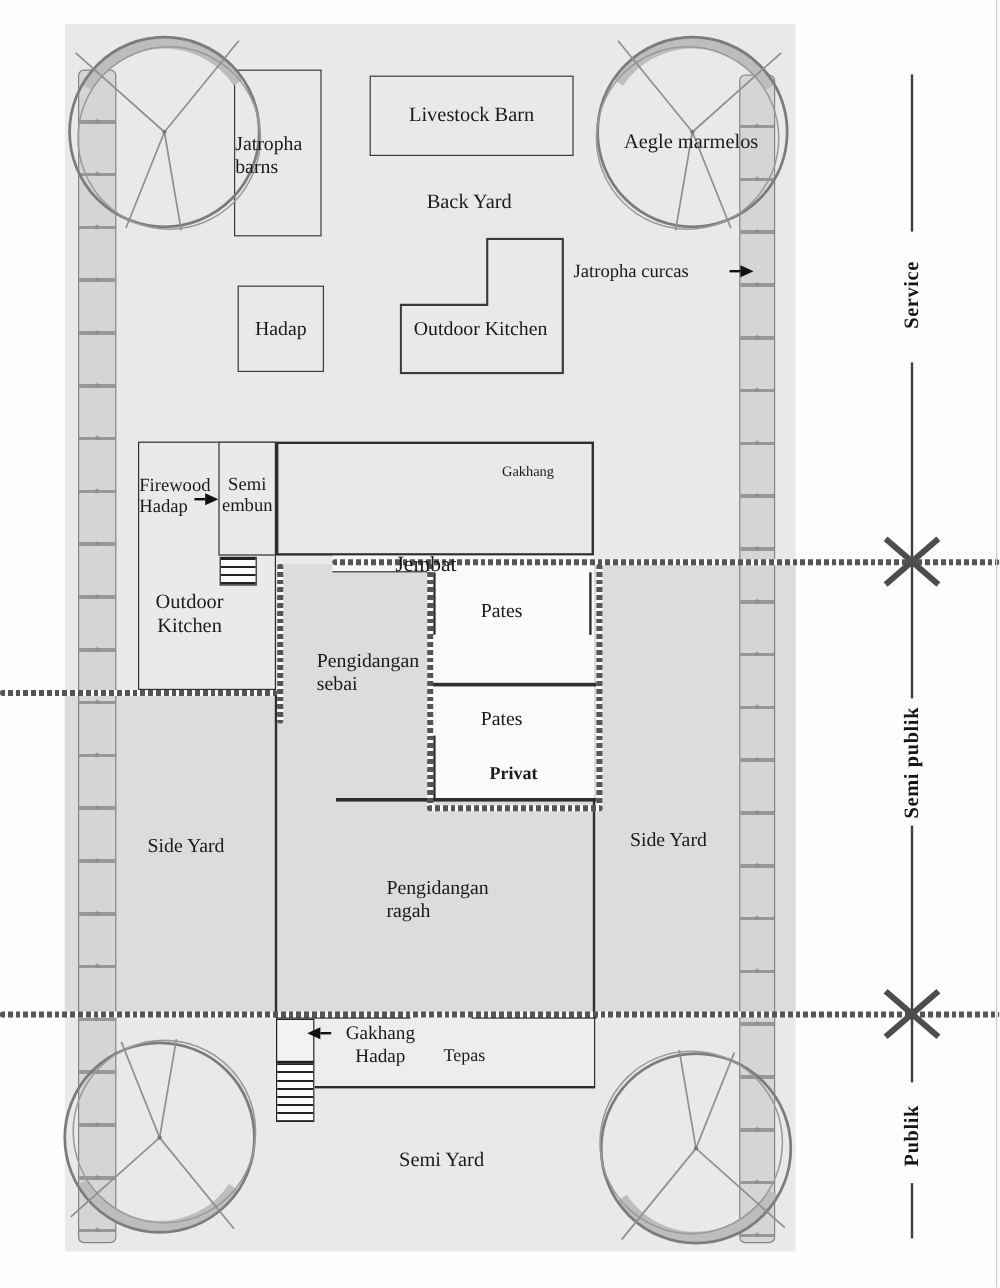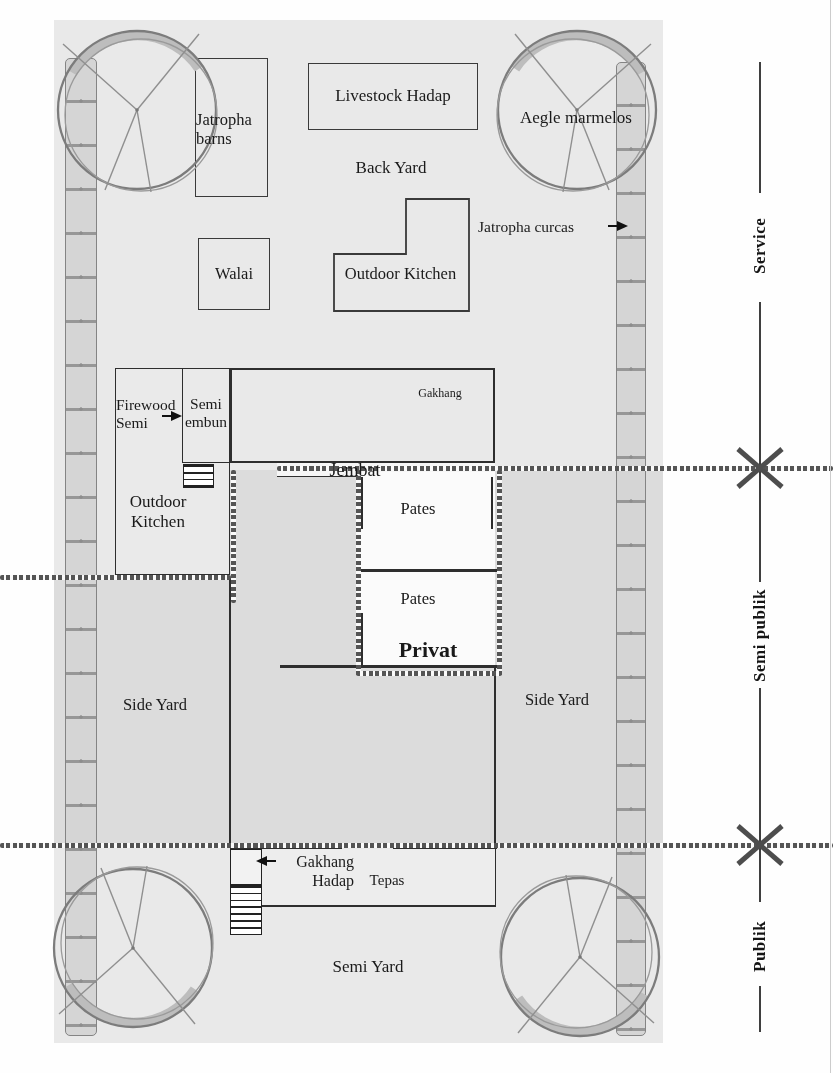--- a/index.html
+++ b/index.html
@@ -123,52 +123,54 @@
     <circle cx="88" cy="88" r="79" fill="none" stroke="#7c7c7c" stroke-width="2.3"></circle>
     <circle cx="92" cy="93" r="76" fill="none" stroke="#9a9a9a" stroke-width="1.3"></circle>
     <line x1="88" y1="88" x2="14" y2="22" stroke="#8f8f8f" stroke-width="1.4"></line>
     <line x1="88" y1="88" x2="150" y2="12" stroke="#8f8f8f" stroke-width="1.4"></line>
     <line x1="88" y1="88" x2="56" y2="168" stroke="#8f8f8f" stroke-width="1.4"></line>
     <line x1="88" y1="88" x2="102" y2="170" stroke="#8f8f8f" stroke-width="1.4"></line>
     <circle cx="88" cy="88" r="1.8" fill="#777"></circle>
   </svg>
 
   <div class="lbl" style="left:196px;top:110px;width:76px;font-size:16.5px;">Jatropha barns</div>
-  <div class="lbl center" style="left:308px;top:86px;width:170px;font-size:17px;">Livestock Hadap</div>
+  <div class="lbl center" style="left:308px;top:86px;width:170px;font-size:17px;">Livestock Barn</div>
   <div class="lbl center" style="left:330px;top:158px;width:122px;font-size:17px;">Back Yard</div>
-  <div class="lbl center italic" style="left:198px;top:264px;width:72px;font-size:16.5px;">Walai</div>
+  <div class="lbl center italic" style="left:198px;top:264px;width:72px;font-size:16.5px;">Hadap</div>
   <div class="lbl center" style="left:333px;top:264px;width:135px;font-size:16.5px;">Outdoor Kitchen</div>
   <div class="lbl center italic" style="left:495px;top:108px;width:162px;font-size:17px;">Aegle marmelos</div>
   <div class="lbl right italic" style="left:478px;top:218px;width:127px;font-size:15.5px;">Jatropha curcas</div>
   <div class="arrow" style="left:608px;top:221px;">
     <div class="stem"></div>
       <div class="head-r"></div>
   </div>
 
-  <div class="lbl" style="left:116px;top:396px;width:66px;font-size:15.5px;">Firewood Semi</div>
+  <div class="lbl" style="left:116px;top:396px;width:66px;font-size:15.5px;">Firewood Hadap</div>
   <div class="arrow" style="left:162px;top:411px;">
     <div class="stem"></div>
       <div class="head-r"></div>
   </div>
   <div class="lbl center italic" style="left:183px;top:395px;width:46px;font-size:15.5px;">Semi embun</div>
   <div class="lbl center" style="left:117px;top:492px;width:82px;font-size:17px;">Outdoor Kitchen</div>
 
   <div class="lbl center italic" style="left:390px;top:386px;width:100px;font-size:12px;">Gakhang</div>
   <div class="lbl center italic" style="left:320px;top:460px;width:70px;font-size:18px;">Jembat</div>
   <div class="lbl center italic" style="left:383px;top:499px;width:70px;font-size:16.5px;">Pates</div>
   <div class="lbl center italic" style="left:383px;top:589px;width:70px;font-size:16.5px;">Pates</div>
-  <div class="lbl center bold" style="left:393px;top:637px;width:70px;font-size:22px;">Privat</div>
+  <div class="lbl center bold" style="left:393px;top:637px;width:70px;font-size:15px;">Privat</div>
+  <div class="lbl italic" style="left:264px;top:541px;width:100px;font-size:16.5px;">Pengidangan sebai</div>
   <div class="lbl center" style="left:110px;top:695px;width:90px;font-size:16.5px;">Side Yard</div>
   <div class="lbl center" style="left:512px;top:690px;width:90px;font-size:16.5px;">Side Yard</div>
+  <div class="lbl italic" style="left:322px;top:730px;width:102px;font-size:16.5px;">Pengidangan ragah</div>
 
   <div class="arrow" style="left:256px;top:856px;">
     <div class="head-l"></div>
       <div class="stem"></div>
   </div>
-  <div class="lbl center italic" style="left:280px;top:853px;width:74px;font-size:16px;text-align:right;">Gakhang Hadap</div>
+  <div class="lbl center italic" style="left:280px;top:853px;width:74px;font-size:16px;">Gakhang Hadap</div>
   <div class="lbl center italic" style="left:355px;top:872px;width:64px;font-size:15px;">Tepas</div>
   <div class="lbl center" style="left:318px;top:957px;width:100px;font-size:17px;">Semi Yard</div>
 
   <div class="axis-seg" style="top:62px;height:131px;"></div>
   <div class="axis-seg" style="top:302px;height:280px;"></div>
   <div class="axis-seg" style="top:688px;height:214px;"></div>
   <div class="axis-seg" style="top:986px;height:46px;"></div>
 
   <div class="zone-label" style="top:200px;height:92px;">Service</div>
   <div class="zone-label" style="top:584px;height:104px;">Semi publik</div>

